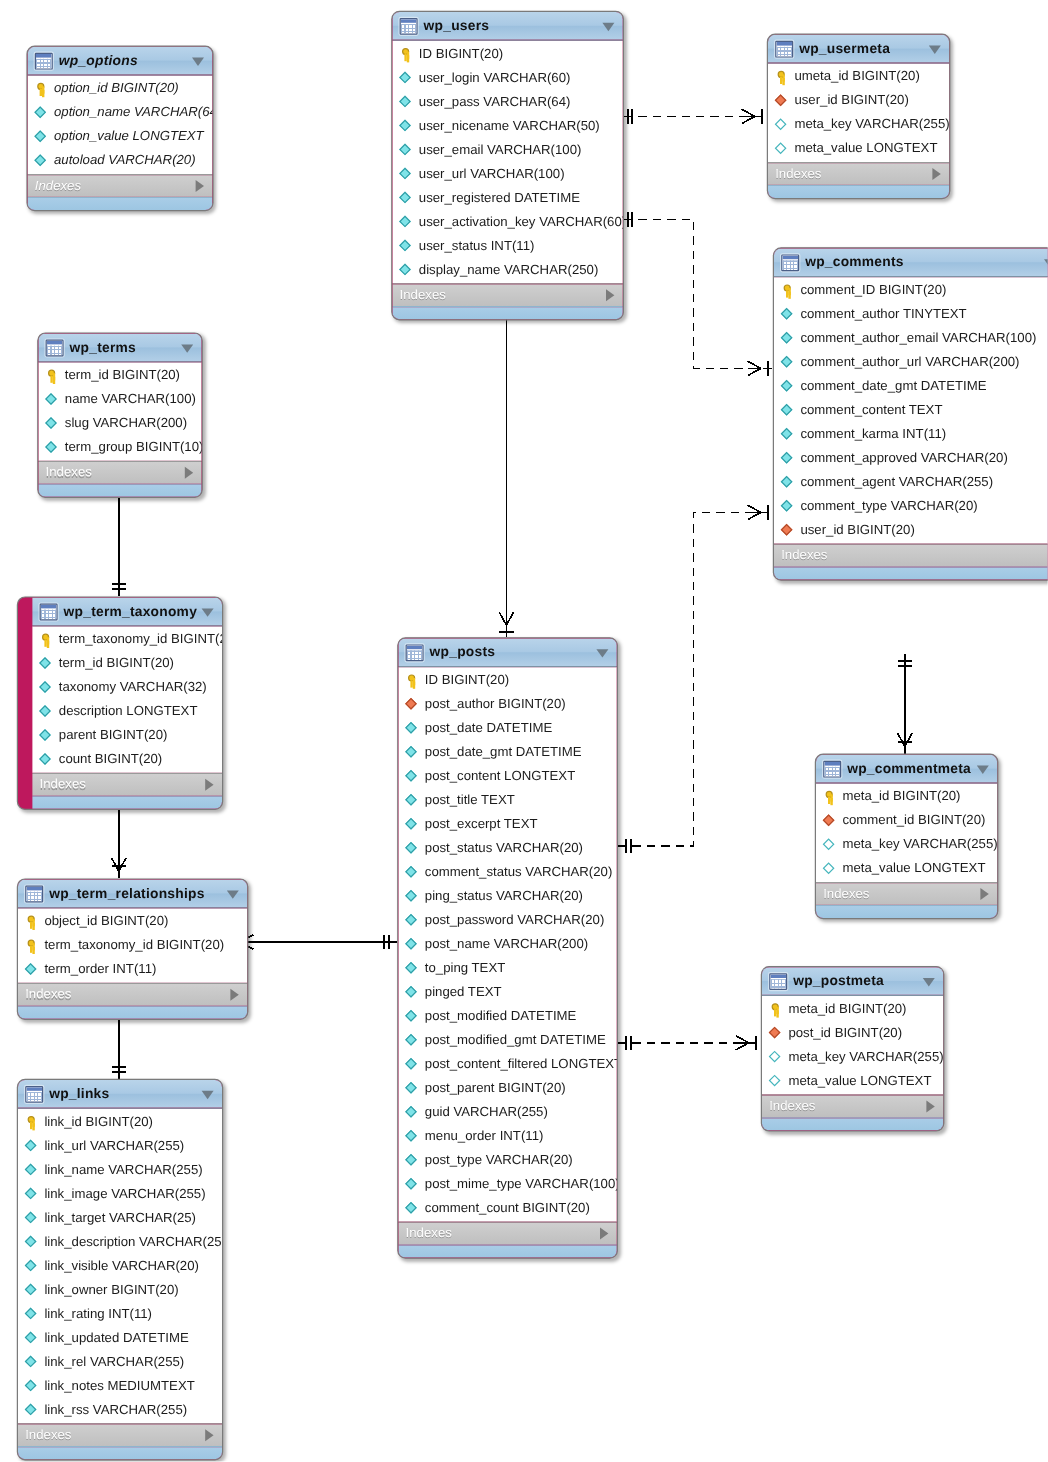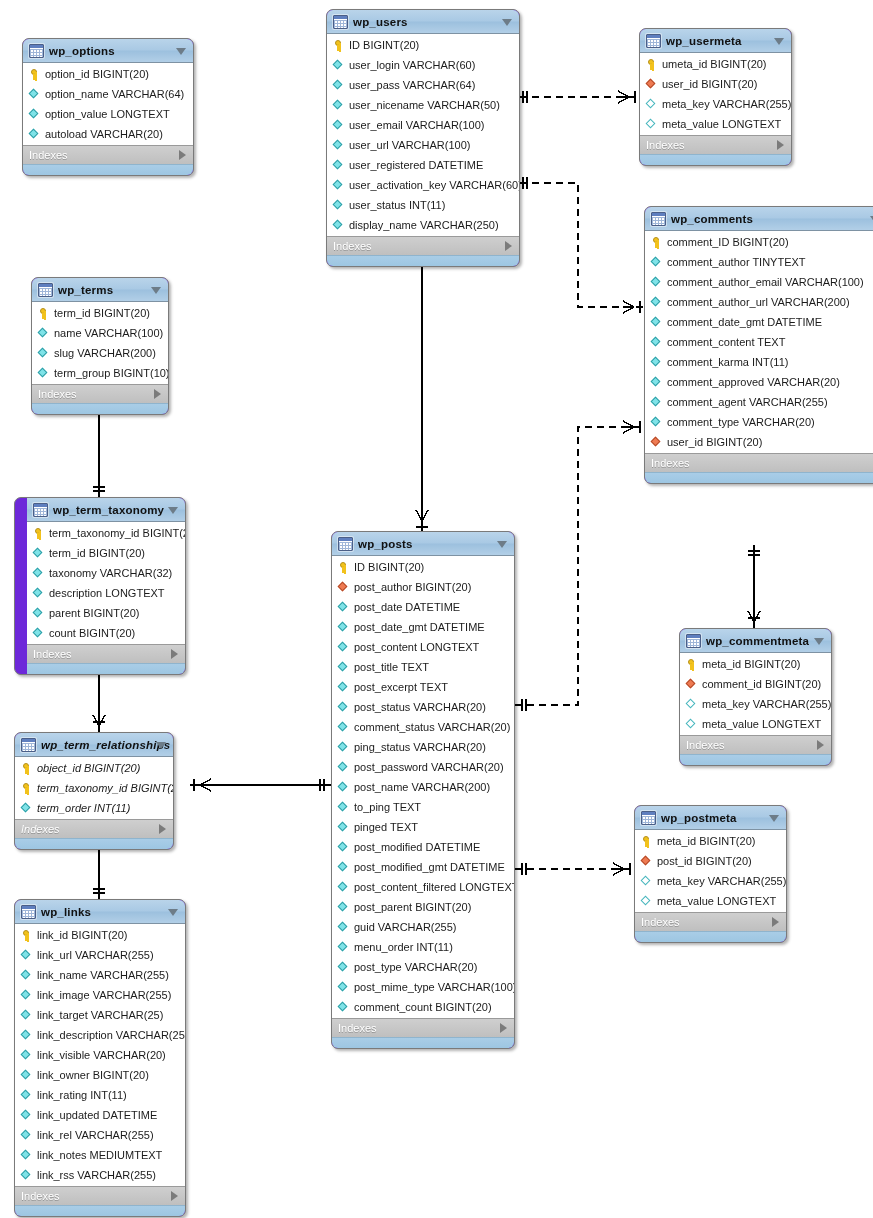--- a/index.html
+++ b/index.html
@@ -10,21 +10,21 @@
     position:relative;
     overflow:hidden;
   }
   #canvas{position:absolute;left:0;top:0;width:873px;height:1218px;}
   svg#wires{position:absolute;left:0;top:0;width:873px;height:1218px;pointer-events:none;}
 
   
   .tbl{
     position:absolute;
     box-sizing:border-box;
-    background:#6d28d9;
+    background:#be185d;
     border:1px solid #7a7a7a;
     border-radius:7px;
     box-shadow:2px 2px 3px rgba(0,0,0,.30);
     overflow:hidden;
     z-index:5;
   }
   .tbl-hd{
     height:23px;
     display:flex;align-items:center;
     padding:0 6px 0 6px;
@@ -187,21 +187,21 @@
         <path d="M754,545 L754,628"></path>
         <path d="M748,551 L760,551 M748,555 L760,555" stroke-width="1.6"></path>
         <path d="M754,622 L748,611 M754,622 L760,611 M754,622 L754,611" stroke-width="1.4"></path>
         <path d="M748,618 L760,618" stroke-width="1.6"></path>
       </g>
 
     </g>
   </svg>
 
   <div id="tables-host">
-      <div class="tbl" style="left: 22px; top: 38px; width: 172px;">
+      <div class="tbl" style="left: 22px; top: 38px; width: 156px; font-style: italic;">
         <div class="tbl-hd">
           <span class="tico"></span>
           <span class="ttl">wp_options</span>
           <span class="caret"></span>
         </div>
         <div class="cols">
           <div class="col">
             <span class="g pk"></span>
             <span class="nm">option_id BIGINT(20)</span>
           </div>
@@ -427,21 +427,21 @@
             <span class="g dia"></span>
             <span class="nm">count BIGINT(20)</span>
           </div>
         </div>
         <div class="idx">
           <span>Indexes</span>
           <span class="caret-r"></span>
         </div>
         <div class="foot"></div>
       </div>
-      <div class="tbl" style="left: 14px; top: 732px; width: 160px; font-style: italic;">
+      <div class="tbl" style="left: 14px; top: 732px; width: 193px;">
         <div class="tbl-hd">
           <span class="tico"></span>
           <span class="ttl">wp_term_relationships</span>
           <span class="caret"></span>
         </div>
         <div class="cols">
           <div class="col">
             <span class="g pk"></span>
             <span class="nm">object_id BIGINT(20)</span>
           </div>

